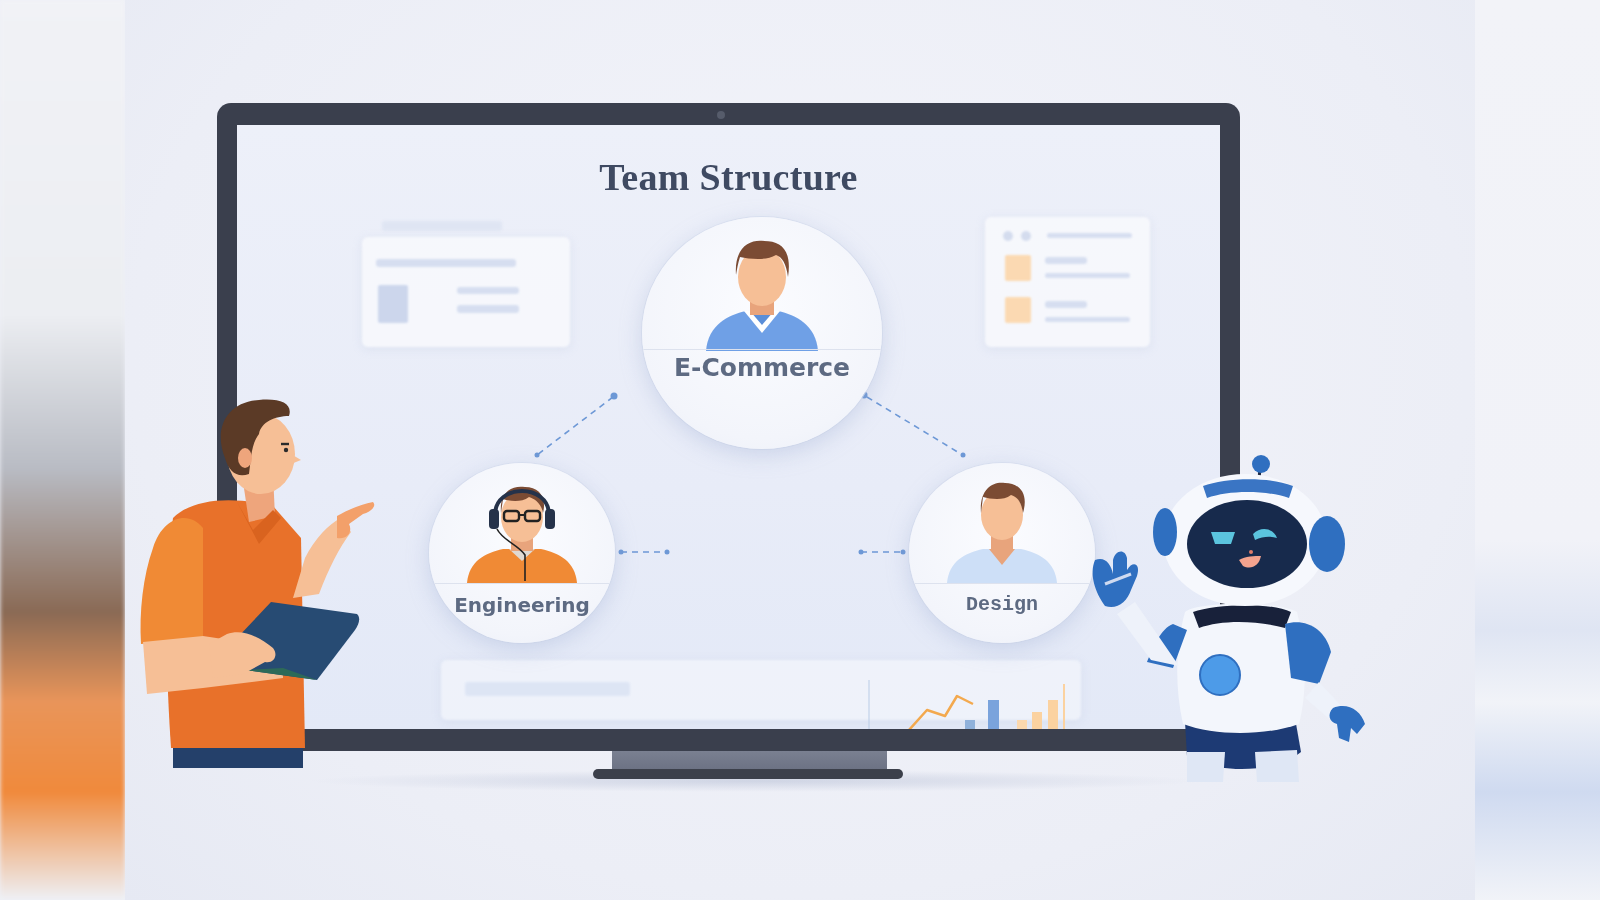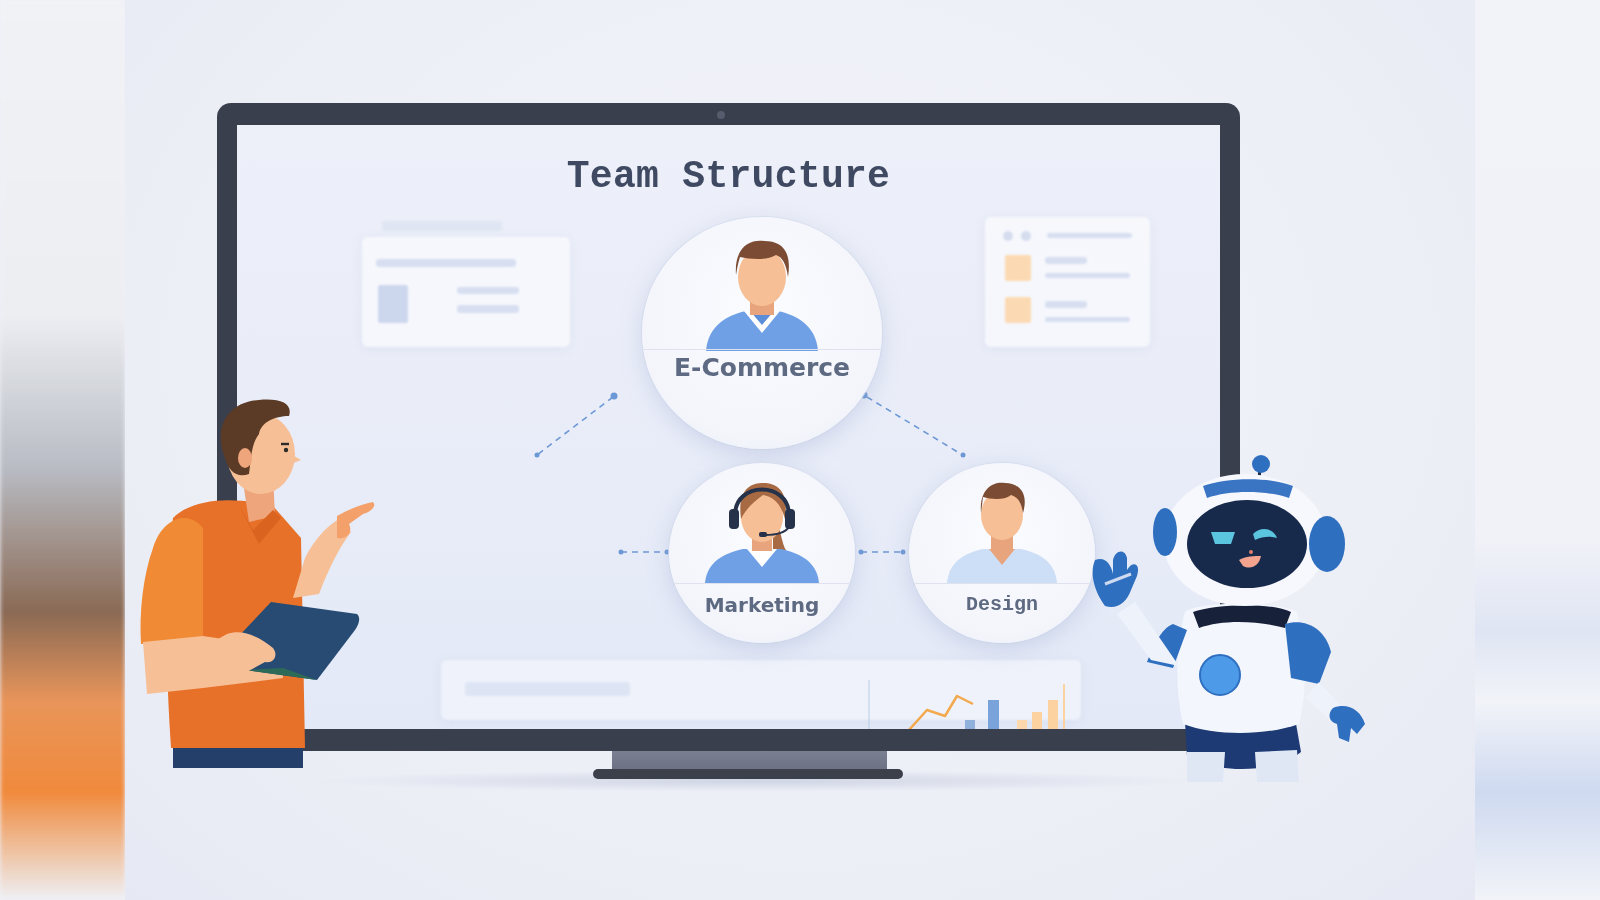--- a/index.html
+++ b/index.html
@@ -20,21 +20,21 @@
   .screen { position: absolute; left: 20px; top: 22px; right: 20px; bottom: 22px;
             background: linear-gradient(180deg, #edf0f9 0%, #e8ecf8 60%, #e3e9f7 100%); overflow: hidden; }
   .webcam { position: absolute; left: 500px; top: 8px; width: 8px; height: 8px; border-radius: 50%; background: #565c6b; }
   .stand-neck { position: absolute; left: 487px; top: 751px; width: 275px; height: 20px;
                 background: linear-gradient(180deg, #7a8091, #6b7183); }
   .stand-base { position: absolute; left: 468px; top: 769px; width: 310px; height: 10px; border-radius: 6px; background: #3c404b; }
   .floor-shadow { position: absolute; left: 180px; top: 770px; width: 900px; height: 22px;
                   background: radial-gradient(ellipse at center, rgba(170,180,205,0.45), rgba(170,180,205,0) 70%); }
 
   .screen-title { position: absolute; left: 0; right: 0; top: 30px; text-align: center;
-                  font-family: Liberation Mono, monospace; font-weight: bold; font-size: 38px; color: #3f4a62; letter-spacing: 0.3px; }
+                  font-family: Liberation Serif, serif; font-weight: bold; font-size: 38px; color: #3f4a62; letter-spacing: 0.3px; }
 
   
   .ghost-card { position: absolute; background: rgba(255,255,255,0.55); border-radius: 6px;
                 box-shadow: 0 2px 10px rgba(180,190,220,0.25); filter: blur(1.2px); }
   .ghost-bar { position: absolute; background: #d6def0; border-radius: 3px; }
   .ghost-sq { position: absolute; border-radius: 2px; }
 
   
   .node { position: absolute; border-radius: 50%;
           background: radial-gradient(circle at 50% 40%, #fbfcff 0%, #f3f5fb 70%, #e9edf7 100%);
@@ -124,38 +124,39 @@
           <path d="M42 78 L60 100 L78 78 Z" fill="#ffffff"></path>
           <path d="M48 78 L60 92 L72 78 Z" fill="#5a8ed8"></path>
           <rect x="48" y="60" width="24" height="22" fill="#e8a47c"></rect>
           <ellipse cx="60" cy="44" rx="24" ry="29" fill="#f6bf96"></ellipse>
           <path d="M34 42 C32 14 48 6 62 8 C80 8 90 18 86 44 C84 30 80 24 74 22 C64 28 48 26 38 24 C36 30 35 36 34 42 Z" fill="#7b4b33"></path>
         </svg>
         <div class="node-divider" style="top:132px;"></div>
         <div class="node-label" style="top:136px; font-size:25px;text-align:center;">E-Commerce</div>
       </div>
 
-
-      <div class="node" style="left:432px; top:338px; width:186px; height:180px;">
-        <svg class="avatar" style="left:30px; top:10px;" width="126" height="110" viewBox="0 0 126 110">
-          <path d="M74 38 C82 50 82 76 90 80 L74 80 Z" fill="#a86a42"></path>
-          <path d="M6 110 C8 88 26 80 44 76 L82 76 C100 80 118 88 120 110 Z" fill="#6fa0e6"></path>
-          <path d="M48 76 L63 94 L78 76 Z" fill="#ffffff"></path>
-          <rect x="53" y="60" width="20" height="18" fill="#e8a47c"></rect>
-          <ellipse cx="63" cy="44" rx="21" ry="25" fill="#f6bf96"></ellipse>
-          <path d="M42 46 C38 16 52 10 64 10 C80 10 90 20 86 46 C82 32 76 24 64 22 C56 28 48 34 42 46 Z" fill="#a86a42"></path>
-          <path d="M36 42 C36 8 90 8 90 42" fill="none" stroke="#25324a" stroke-width="4"></path>
-          <rect x="30" y="36" width="10" height="20" rx="4" fill="#25324a"></rect>
-          <rect x="86" y="36" width="10" height="20" rx="4" fill="#25324a"></rect>
-          <path d="M90 54 C86 60 76 62 66 62" fill="none" stroke="#25324a" stroke-width="2.2"></path>
-          <rect x="60" y="59" width="8" height="5" rx="2" fill="#25324a"></rect>
+      <div class="node" style="left:192px; top:338px; width:186px; height:180px;">
+        <svg class="avatar" style="left:30px; top:12px;" width="126" height="108" viewBox="0 0 126 108">
+          <path d="M8 108 C10 86 26 78 44 74 L82 74 C100 78 116 86 118 108 Z" fill="#f08a35"></path>
+          <path d="M50 74 L63 86 L76 74 Z" fill="#e0d9d2"></path>
+          <rect x="52" y="58" width="22" height="18" fill="#e8a47c"></rect>
+          <ellipse cx="63" cy="42" rx="21" ry="25" fill="#f6bf96"></ellipse>
+          <path d="M42 38 C40 16 54 10 66 12 C80 12 88 22 84 38 C82 28 76 24 70 22 C62 28 50 26 44 24 Z" fill="#7b4b33"></path>
+          <path d="M36 40 C36 8 90 8 90 40" fill="none" stroke="#25324a" stroke-width="4"></path>
+          <rect x="30" y="34" width="10" height="20" rx="4" fill="#25324a"></rect>
+          <rect x="86" y="34" width="10" height="20" rx="4" fill="#25324a"></rect>
+          <rect x="45" y="36" width="15" height="10" rx="3" fill="none" stroke="#222" stroke-width="2.4"></rect>
+          <rect x="66" y="36" width="15" height="10" rx="3" fill="none" stroke="#222" stroke-width="2.4"></rect>
+          <line x1="60" y1="40" x2="66" y2="40" stroke="#222" stroke-width="2"></line>
+          <path d="M38 54 C44 66 60 70 66 80 L66 106" fill="none" stroke="#222" stroke-width="1.6"></path>
         </svg>
         <div class="node-divider" style="top:120px;"></div>
-        <div class="node-label" style="top:130px; font-size:20px;">Marketing</div>
-      </div>
+        <div class="node-label" style="top:130px; font-size:20px;">Engineering</div>
+      </div>
+
 
       <div class="node" style="left:672px; top:338px; width:186px; height:180px;">
         <svg class="avatar" style="left:30px; top:12px;" width="126" height="108" viewBox="0 0 126 108">
           <path d="M8 108 C10 86 26 78 44 74 L82 74 C100 78 116 86 118 108 Z" fill="#cddff7"></path>
           <path d="M50 74 L63 90 L76 74 Z" fill="#e8a47c"></path>
           <rect x="52" y="58" width="22" height="18" fill="#e8a47c"></rect>
           <ellipse cx="63" cy="40" rx="21" ry="25" fill="#f6bf96"></ellipse>
           <path d="M42 38 C40 14 54 6 66 8 C80 8 90 18 84 38 C82 26 78 22 72 20 C64 26 52 24 44 22 Z" fill="#7b4b33"></path>
         </svg>
         <div class="node-divider" style="top:120px;"></div>

